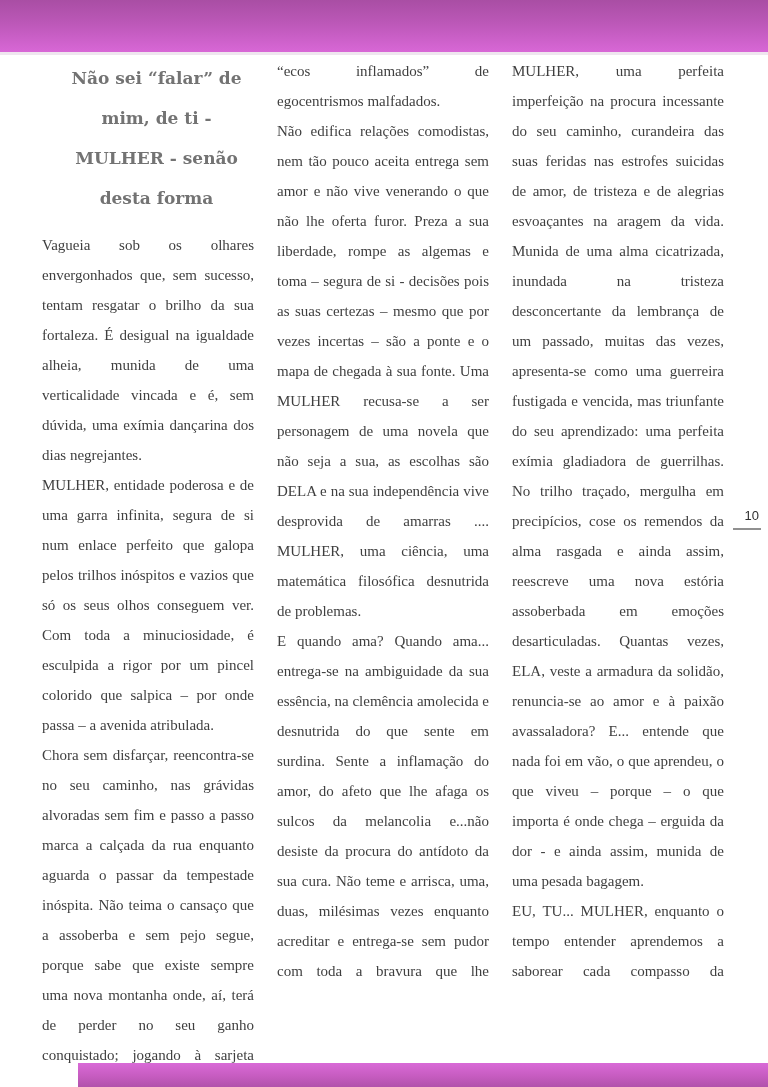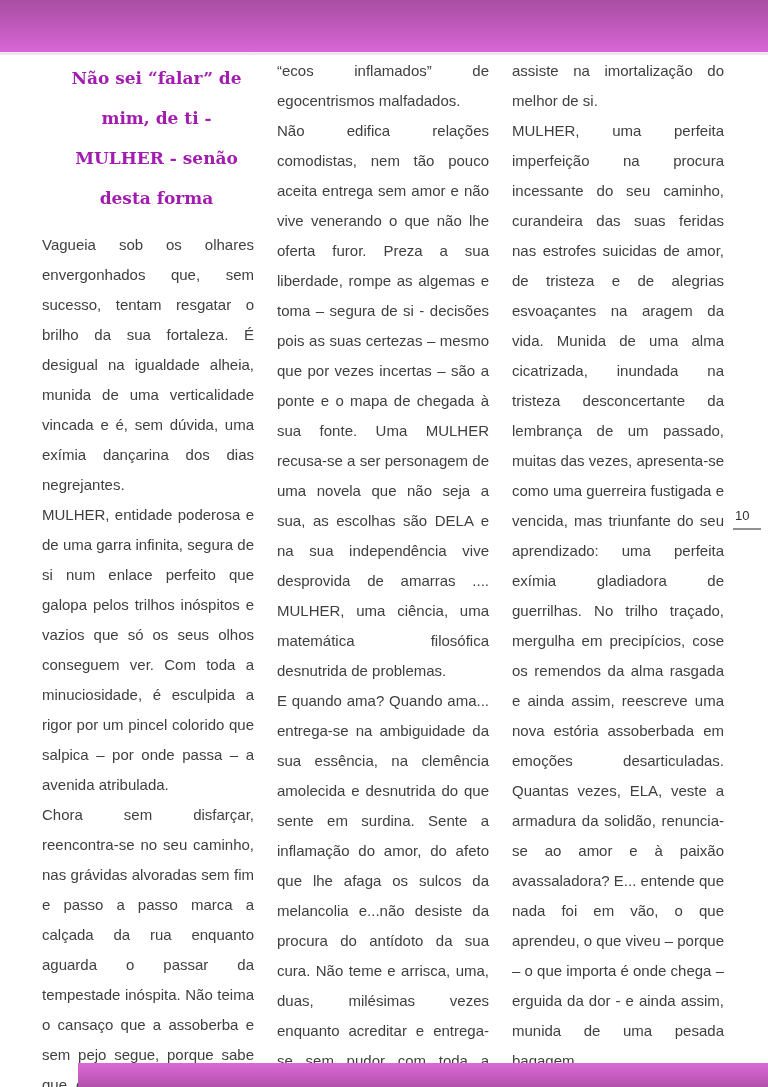--- a/index.html
+++ b/index.html
@@ -33,39 +33,40 @@
     flex: 1 1 0;
     min-width: 0;
     font-size: 15px;
     line-height: 30px;
     font-weight: 300;
     color: #3f3f3f;
     text-align: justify;
   }
   .col p {
     margin: 0;
+    font-family: Liberation Serif, serif;
   }
   .col p.cont {
     text-align-last: justify;
   }
   .title {
     font-family: "DejaVu Serif", "Liberation Serif", serif;
     font-weight: bold;
     font-size: 17px;
     line-height: 40px;
     text-align: center;
-    color: #a21caf;
+    color: #737373;
     margin: 2px 0 12px 17px;
   }
   .page-number {
     position: absolute;
     top: 507px;
     right: 7px;
     min-width: 24px;
-    text-align: left;
+    text-align: right;
     font-size: 13px;
     line-height: 18px;
     color: #2f2f2f;
     border-bottom: 2px solid #909090;
     padding: 0 2px 3px 2px;
   }
   .bottom-bar {
     position: absolute;
     bottom: 0;
     left: 78px;
@@ -88,21 +89,20 @@
     <p class="cont">Chora sem disfarçar, reencontra-se no seu caminho, nas grávidas alvoradas sem fim e passo a passo marca a calçada da rua enquanto aguarda o passar da tempestade inóspita. Não teima o cansaço que a assoberba e sem pejo segue, porque sabe que existe sempre uma nova montanha onde, aí, terá de perder no seu ganho conquistado; jogando à sarjeta</p>
   </div>
 
   <div class="col">
     <p>“ecos inflamados” de egocentrismos malfadados.</p>
     <p>Não edifica relações comodistas, nem tão pouco aceita entrega sem amor e não vive venerando o que não lhe oferta furor. Preza a sua liberdade, rompe as algemas e toma – segura de si - decisões pois as suas certezas – mesmo que por vezes incertas – são a ponte e o mapa de chegada à sua fonte. Uma MULHER recusa-se a ser personagem de uma novela que não seja a sua, as escolhas são DELA e na sua independência vive desprovida de amarras .... MULHER, uma ciência, uma matemática filosófica desnutrida de problemas.</p>
     <p class="cont">E quando ama? Quando ama... entrega-se na ambiguidade da sua essência, na clemência amolecida e desnutrida do que sente em surdina. Sente a inflamação do amor, do afeto que lhe afaga os sulcos da melancolia e...não desiste da procura do antídoto da sua cura. Não teme e arrisca, uma, duas, milésimas vezes enquanto acreditar e entrega-se sem pudor com toda a bravura que lhe</p>
   </div>
 
   <div class="col">
-    <p>assiste na imortalização do melhor de si.</p>
     <p>MULHER, uma perfeita imperfeição na procura incessante do seu caminho, curandeira das suas feridas nas estrofes suicidas de amor, de tristeza e de alegrias esvoaçantes na aragem da vida. Munida de uma alma cicatrizada, inundada na tristeza desconcertante da lembrança de um passado, muitas das vezes, apresenta-se como uma guerreira fustigada e vencida, mas triunfante do seu aprendizado: uma perfeita exímia gladiadora de guerrilhas. No trilho traçado, mergulha em precipícios, cose os remendos da alma rasgada e ainda assim, reescreve uma nova estória assoberbada em emoções desarticuladas. Quantas vezes, ELA, veste a armadura da solidão, renuncia-se ao amor e à paixão avassaladora? E... entende que nada foi em vão, o que aprendeu, o que viveu – porque – o que importa é onde chega – erguida da dor - e ainda assim, munida de uma pesada bagagem.</p>
     <p class="cont">EU, TU... MULHER, enquanto o tempo entender aprendemos a saborear cada compasso da</p>
   </div>
 
 </div>
 
 <div class="page-number">10</div>
 
 <div class="bottom-bar"></div>
 

